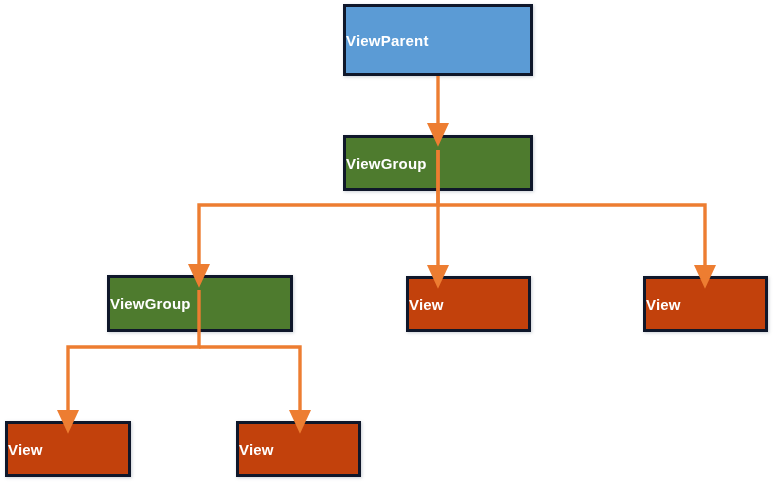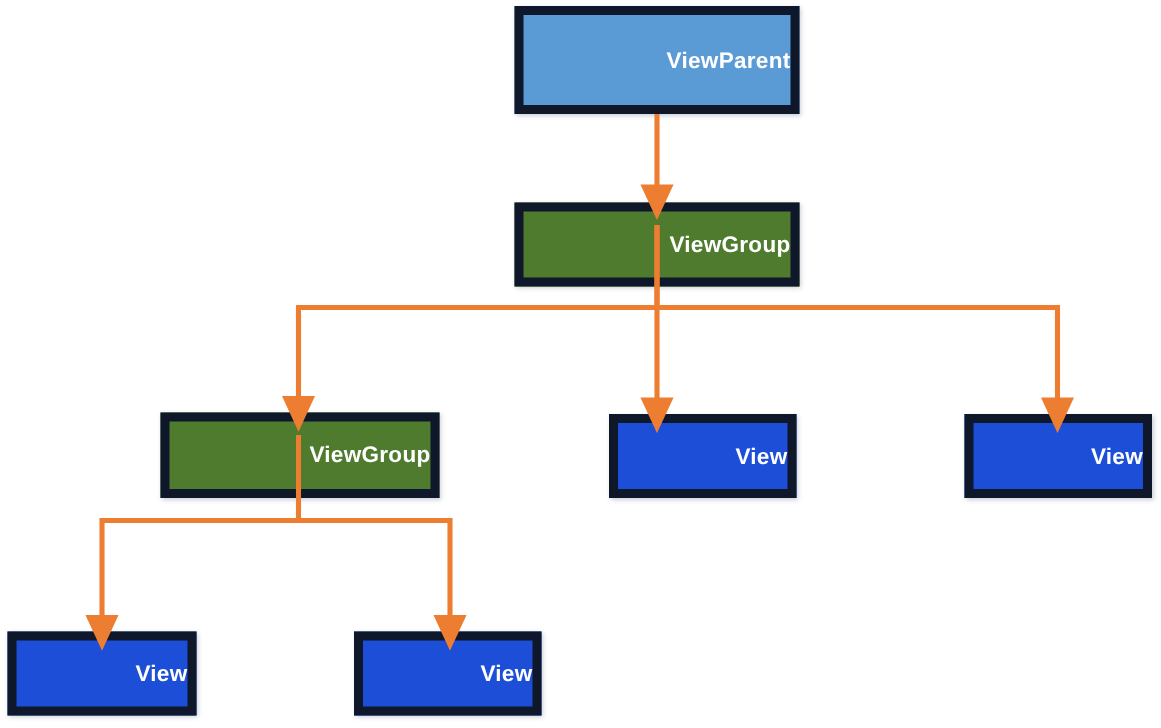--- a/index.html
+++ b/index.html
@@ -25,39 +25,38 @@
     width: 774px;
     height: 485px;
     z-index: 3;
     pointer-events: none;
   }
   .node {
     position: absolute;
     box-sizing: border-box;
     display: flex;
     align-items: center;
-    justify-content: flex-end;
-    border: 6px solid #0f172a;
+    justify-content: flex-start;
+    border: 3px solid #0f172a;
     box-shadow: 1px 1px 3px rgba(140,150,165,0.45);
     z-index: 2;
-    padding-left: 22px;
   }
   .node .node-label {
     color: #ffffff;
     font-family: "Liberation Sans", sans-serif;
     font-weight: bold;
     font-size: 15px;
     letter-spacing: 0.2px;
     text-align: center;
     line-height: 1;
     white-space: nowrap;
   }
   .node.blue   { background: #5B9BD5; }
   .node.green  { background: #4E7B2E; }
-  .node.brown  { background: #1d4ed8; }
+  .node.brown  { background: #c2410c; }
 </style>
 </head>
 <body>
 
 <div id="canvas">
 
   <svg id="connector-layer" viewBox="0 0 774 485" width="774" height="485" xmlns="http://www.w3.org/2000/svg">
     <defs>
       <marker id="arrowhead" markerWidth="7" markerHeight="6.5" refX="0.6" refY="3.25" orient="auto" markerUnits="strokeWidth">
         <path d="M0,0 L7,3.25 L0,6.5 z" fill="#ED7D31"></path>

